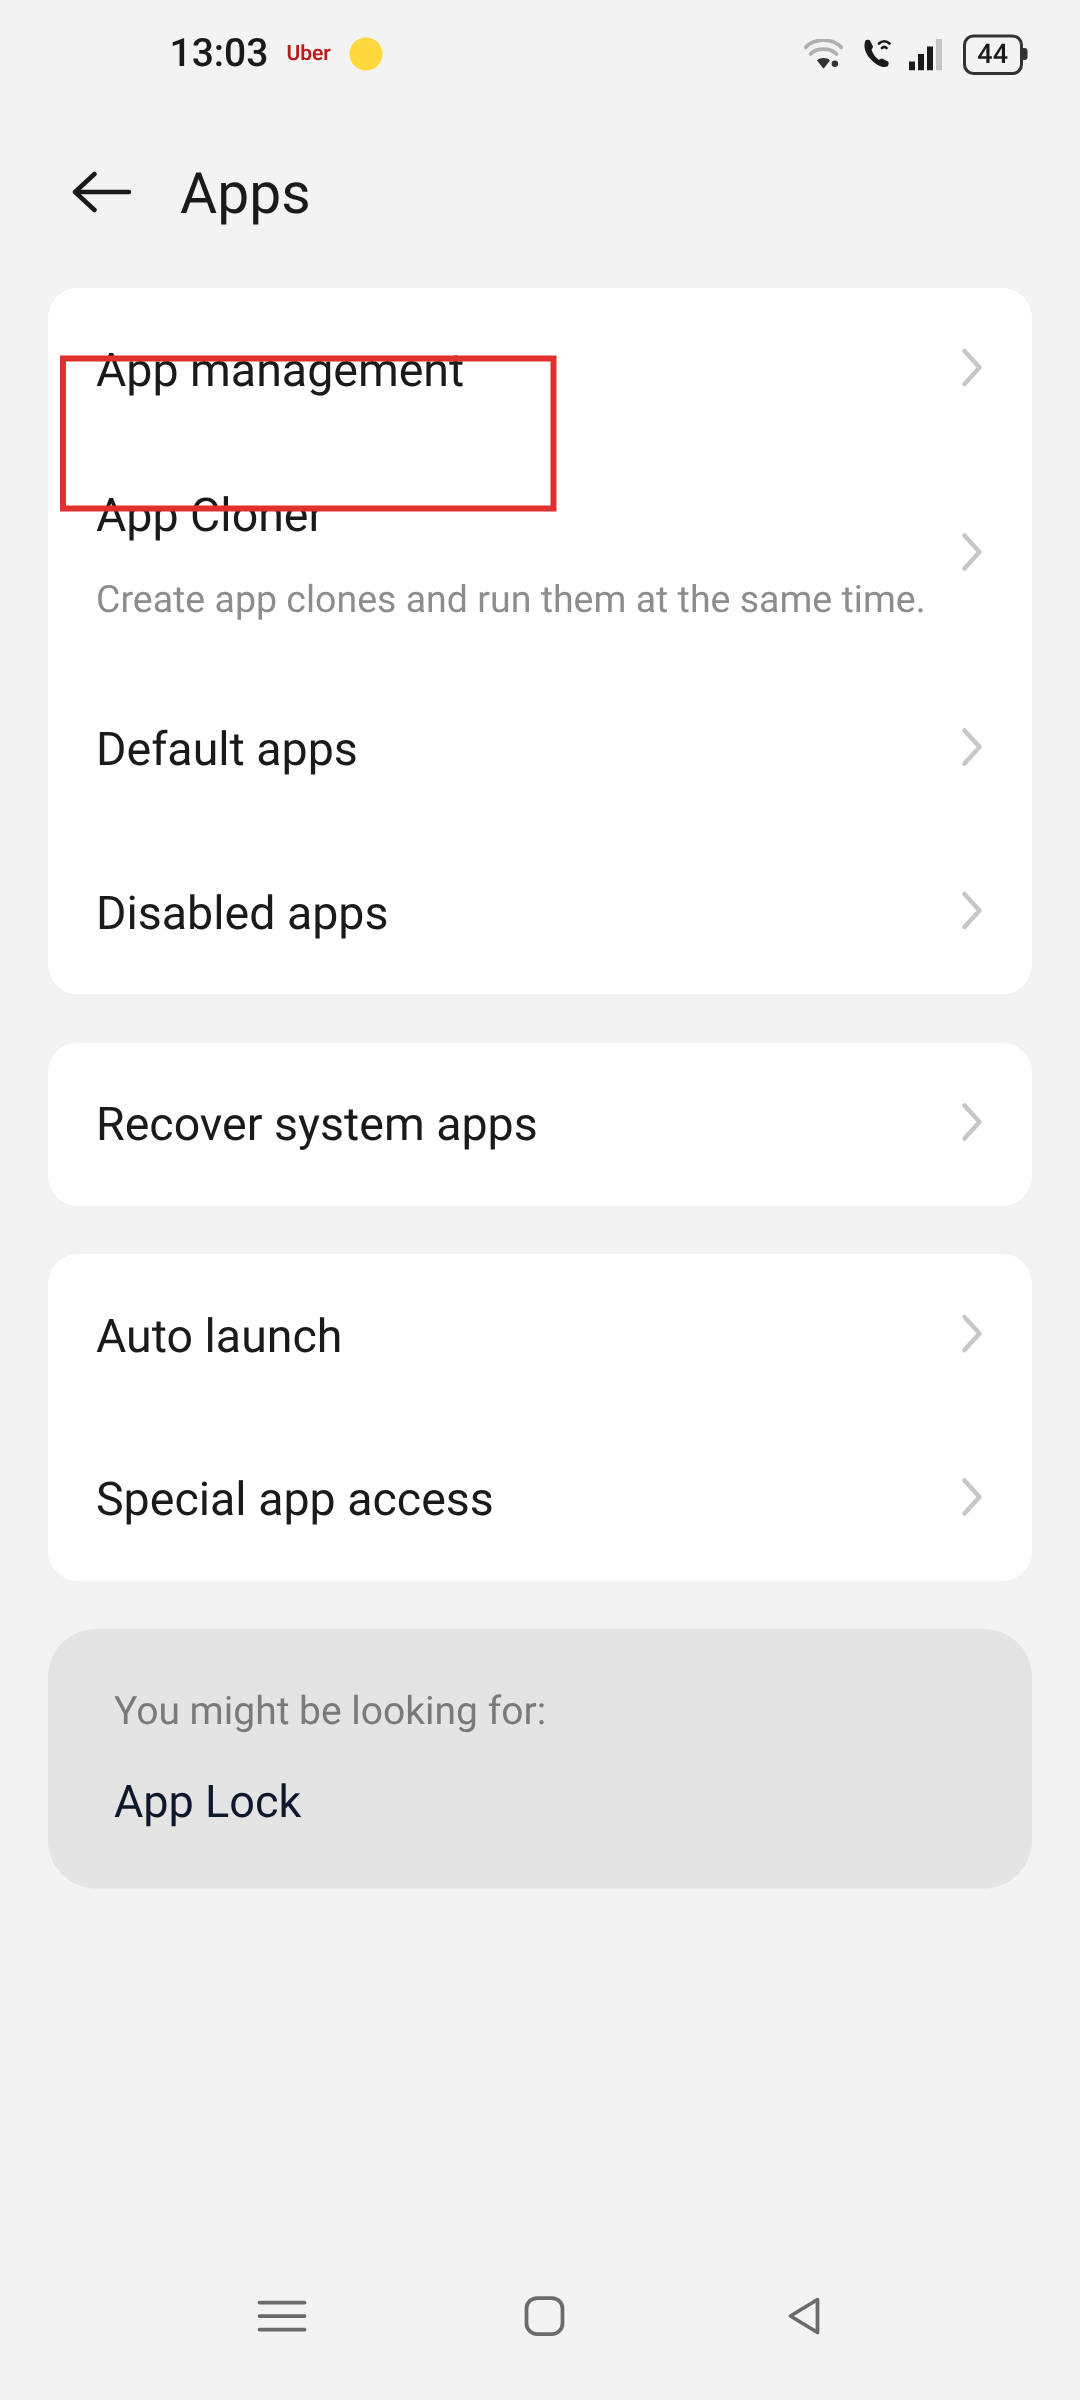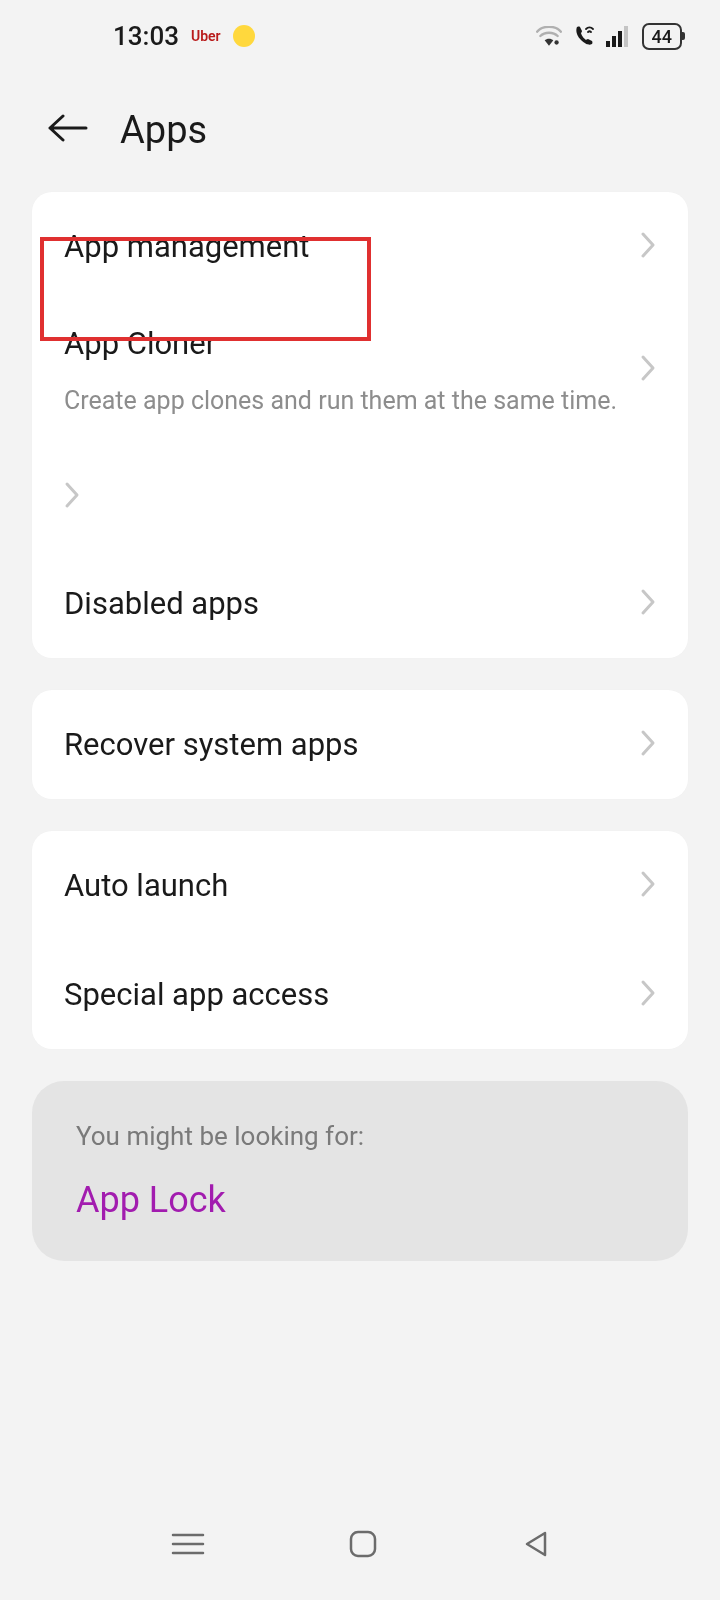--- a/index.html
+++ b/index.html
@@ -136,22 +136,22 @@
       border-radius: 32px;
       padding: 40px 44px;
       margin-bottom: 32px;
     }
     .suggestion-label {
       font-size: 26px;
       color: #7a7a7a;
       margin-bottom: 28px;
     }
     .suggestion-title {
-      font-size: 36px;
-      color: #a21caf;
+      font-size: 30px;
+      color: #0f172a;
       font-weight: 400;
     }
     .nav-bar {
       position: absolute;
       bottom: 0;
       left: 0;
       right: 0;
       height: 92px;
       display: flex;
       align-items: center;
@@ -226,20 +226,23 @@
         <div class="list-item-title">App Cloner</div>
         <div class="list-item-subtitle">Create app clones and run them at the same time.</div>
       </div>
       <span class="chevron">
         <svg width="16" height="28" viewBox="0 0 16 28">
             <path d="M3 3 L13 14 L3 25" stroke="#c7c7c7" stroke-width="3" fill="none" stroke-linecap="round" stroke-linejoin="round"></path>
           </svg>
       </span>
     </div>
     <div class="list-item">
+      <div class="text-wrap">
+        <div class="list-item-title">Default apps</div>
+      </div>
       <span class="chevron">
         <svg width="16" height="28" viewBox="0 0 16 28">
             <path d="M3 3 L13 14 L3 25" stroke="#c7c7c7" stroke-width="3" fill="none" stroke-linecap="round" stroke-linejoin="round"></path>
           </svg>
       </span>
     </div>
     <div class="list-item">
       <div class="text-wrap">
         <div class="list-item-title">Disabled apps</div>
       </div>

